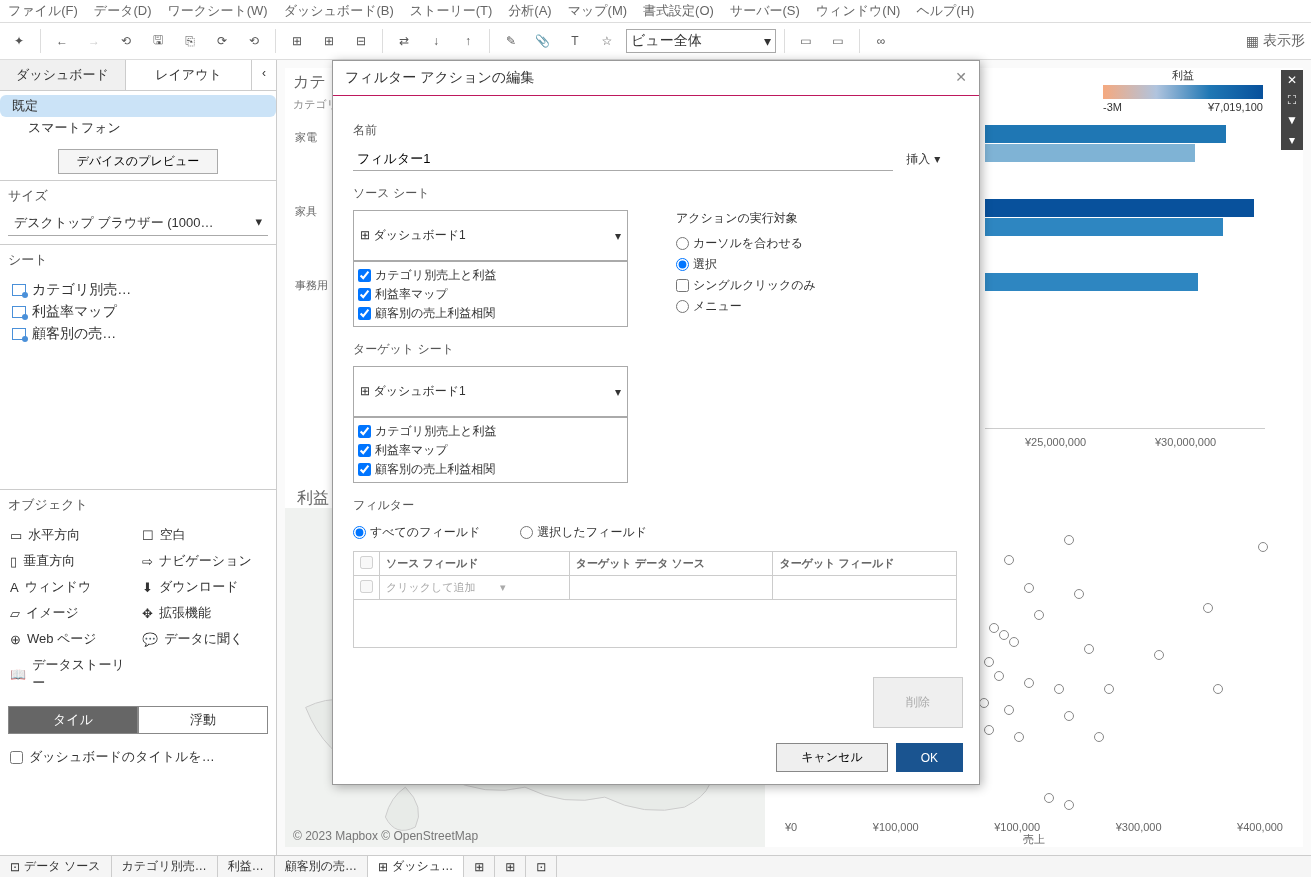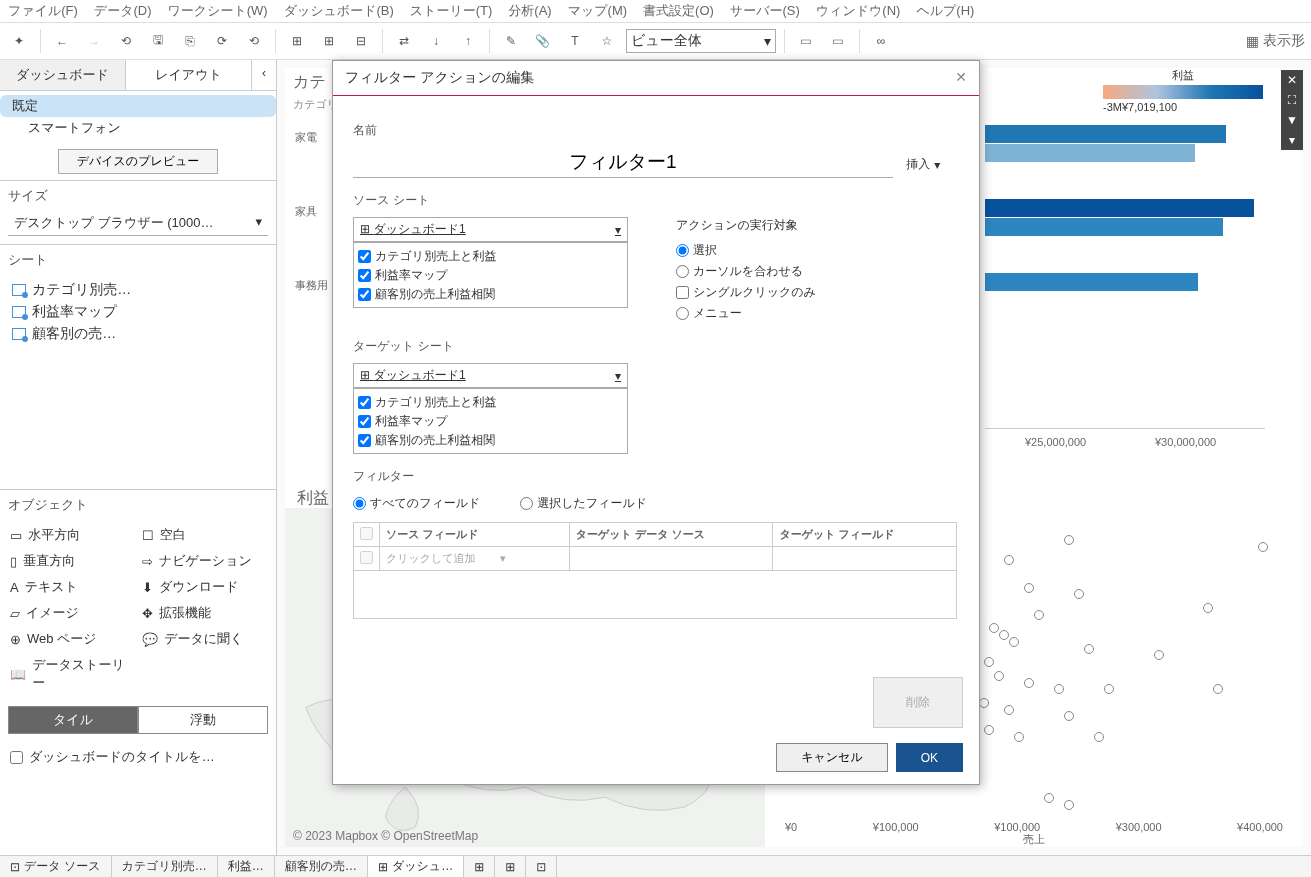--- a/index.html
+++ b/index.html
@@ -57,25 +57,25 @@
 
 .bottom-tabs { position: absolute; left: 0; bottom: 0; right: 0; height: 22px; display: flex; background: #f5f5f5; border-top: 1px solid #ccc; font-size: 12px; }
 .bottom-tabs .btab { padding: 3px 10px; border-right: 1px solid #ccc; display: flex; align-items: center; gap: 4px; }
 .bottom-tabs .btab.active { background: #fff; }
 
 
 .dialog-overlay { position: absolute; left: 332px; top: 60px; width: 648px; height: 725px; background: #fff; border: 1px solid #999; box-shadow: 2px 2px 10px rgba(0,0,0,0.3); }
 .dialog-title { padding: 8px 12px; font-size: 14px; color: #333; border-bottom: 1px solid #be185d; display: flex; justify-content: space-between; }
 .dialog-body { padding: 12px 20px; }
 .dlg-section-label { font-size: 12px; color: #555; margin: 14px 0 8px 0; }
-.dlg-input { width: 540px; border: none; border-bottom: 1px solid #aaa; padding: 4px; font-size: 19px; text-align: center; }
+.dlg-input { width: 540px; border: none; border-bottom: 1px solid #aaa; padding: 4px; font-size: 13px; }
 .insert-btn { display: inline-flex; align-items: center; gap: 4px; font-size: 12px; margin-left: 10px; }
 .dlg-row { display: flex; gap: 40px; }
 .dlg-col { flex: 1; }
-.dlg-select { width: 275px; border: 1px solid #aaa; padding: 3px 6px; font-size: 12px; display: flex; align-items: center; justify-content: space-between; text-decoration: underline;}
+.dlg-select { width: 275px; border: 1px solid #aaa; padding: 16px 6px; font-size: 12px; display: flex; align-items: center; justify-content: space-between;}
 .dlg-listbox { width: 275px; border: 1px solid #aaa; height: 66px; padding: 4px; font-size: 12px; }
 .dlg-check-item { display: flex; align-items: center; gap: 4px; padding: 1px 0; }
 .dlg-radio-group { font-size: 12px; }
 .dlg-radio-item { display: flex; align-items: center; gap: 4px; padding: 2px 0; }
 .filter-table { width: 604px; border: 1px solid #aaa; font-size: 11px; border-collapse: collapse; margin-top: 8px; }
 .filter-table th, .filter-table td { border: 1px solid #ccc; padding: 4px 6px; text-align: left; color: #666; }
 .filter-table .add-row { color: #aaa; }
 .dlg-buttons { position: absolute; right: 16px; bottom: 12px; display: flex; gap: 8px; }
 .dlg-btn { padding: 5px 24px; border: 1px solid #888; font-size: 12px; }
 .dlg-btn.primary { background: #1a5490; color: #fff; border-color: #1a5490; }
@@ -166,21 +166,21 @@
         <span>顧客別の売…</span>
       </div>
   </div>
   <div style="height:140px"></div>
   <div class="section-header">オブジェクト</div>
   <div class="objects-grid">
     <div class="obj-item">▭ <span>水平方向</span></div>
     <div class="obj-item">☐ <span>空白</span></div>
     <div class="obj-item">▯ <span>垂直方向</span></div>
     <div class="obj-item">⇨ <span>ナビゲーション</span></div>
-    <div class="obj-item">A <span>テキスト</span></div>
+    <div class="obj-item">A <span>ウィンドウ</span></div>
     <div class="obj-item">⬇ <span>ダウンロード</span></div>
     <div class="obj-item">▱ <span>イメージ</span></div>
     <div class="obj-item">✥ <span>拡張機能</span></div>
     <div class="obj-item">⊕ <span>Web ページ</span></div>
     <div class="obj-item">💬 <span>データに聞く</span></div>
     <div class="obj-item">📖 <span>データストーリー</span></div>
   </div>
   <div class="tile-float">
     <div class="tf-btn active">タイル</div>
     <div class="tf-btn">浮動</div>
@@ -192,21 +192,21 @@
 </div>
 
 <div class="main-area">
   <div class="dashboard-content">
     <div class="chart-title">カテ</div>
     <div class="chart-sub">カテゴリ</div>
 
     <div class="legend-top">
       <div>利益</div>
       <div class="color-scale"></div>
-      <div style="display:flex;width:160px">
+      <div style="display:flex;justify-content:space-between;width:160px">
           <span>-3M</span>
           <span>¥7,019,100</span>
         </div>
     </div>
 
     <div style="position:absolute;right:0;top:2px;width:22px">
       <div style="background:#444;color:#fff;text-align:center;height:20px;line-height:20px">✕</div>
       <div style="background:#444;color:#fff;text-align:center;height:20px;line-height:20px">⛶</div>
       <div style="background:#444;color:#fff;text-align:center;height:20px;line-height:20px">▼</div>
       <div style="background:#444;color:#fff;text-align:center;height:20px;line-height:20px">▾</div>
@@ -310,26 +310,26 @@
           <div class="dlg-check-item">
               <input type="checkbox" checked="" style="">
               <span>顧客別の売上利益相関</span>
             </div>
         </div>
       </div>
       <div class="dlg-col">
         <div style="font-size:12px;margin-bottom:6px">アクションの実行対象</div>
         <div class="dlg-radio-group">
           <div class="dlg-radio-item">
+              <input type="radio" name="runon" style="">
+              <span>カーソルを合わせる</span>
+            </div>
+          <div class="dlg-radio-item">
               <input type="radio" name="runon" checked="" style="">
               <span>選択</span>
-            </div>
-          <div class="dlg-radio-item">
-              <input type="radio" name="runon" style="">
-              <span>カーソルを合わせる</span>
             </div>
           <div class="dlg-radio-item">
               <input type="checkbox" style="">
               <span>シングルクリックのみ</span>
             </div>
           <div class="dlg-radio-item">
               <input type="radio" name="runon" style="">
               <span>メニュー</span>
             </div>
         </div>

